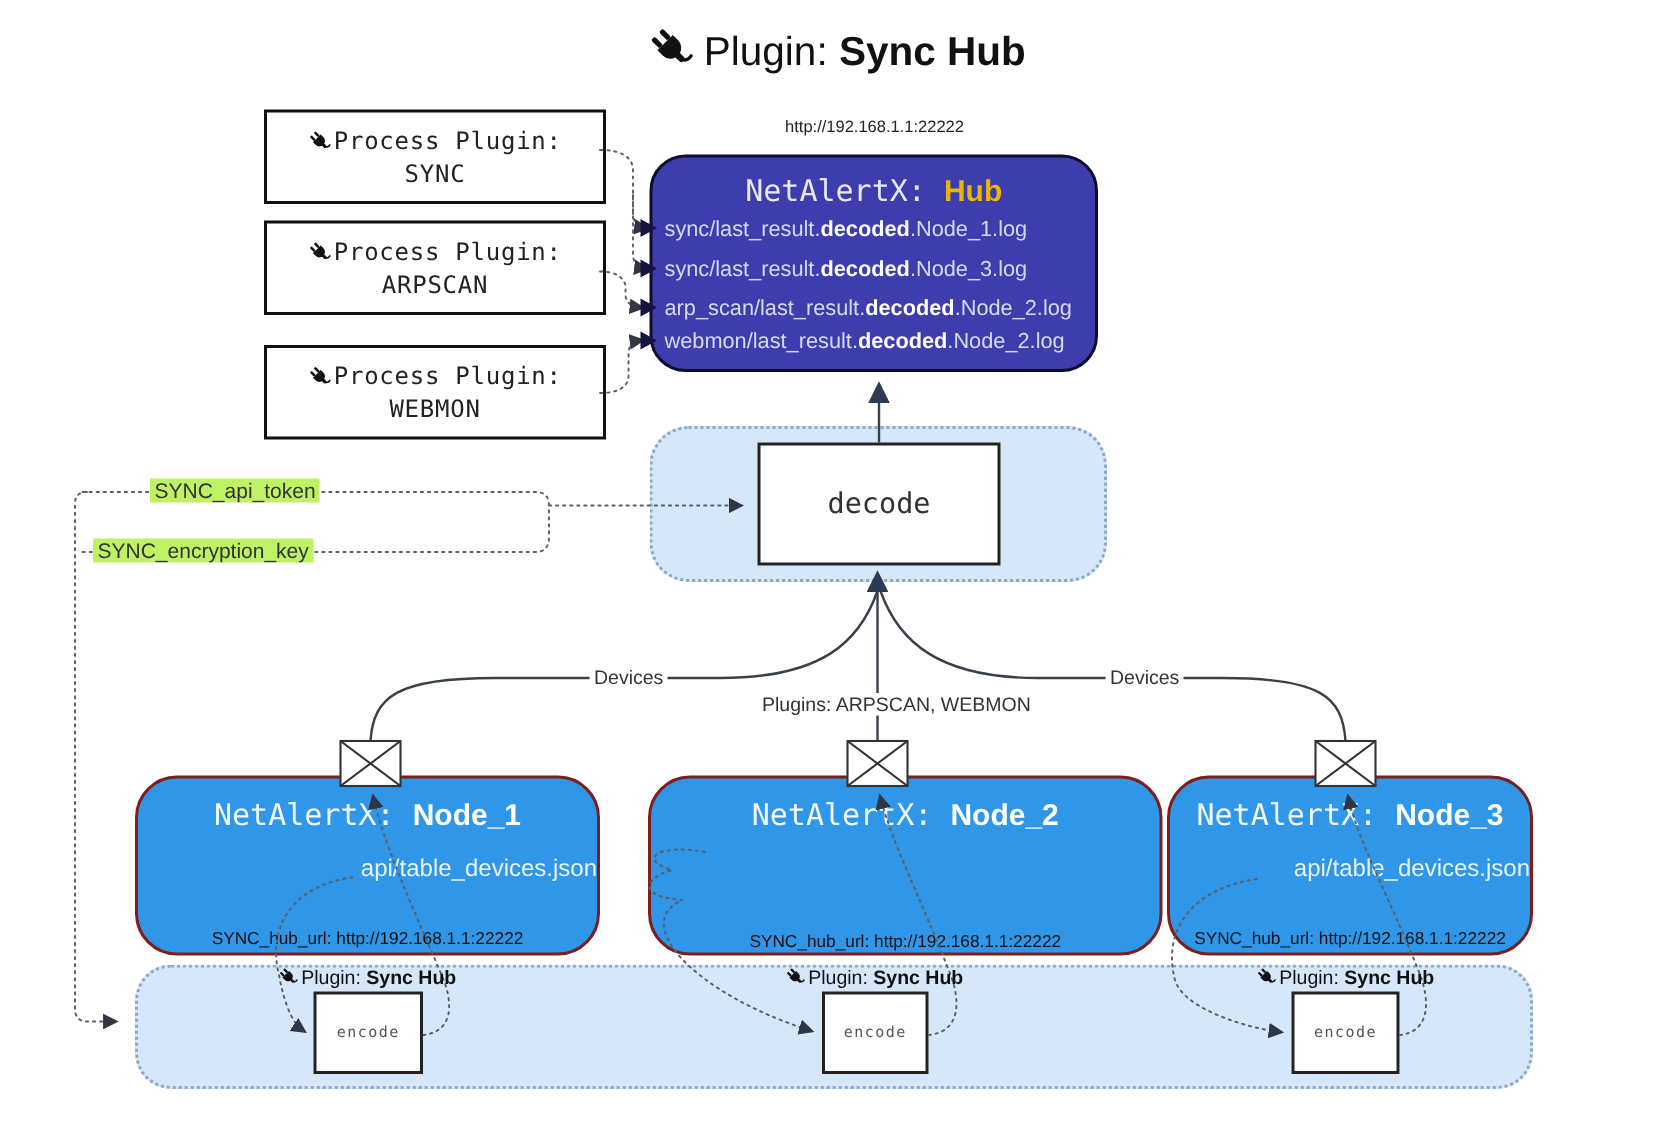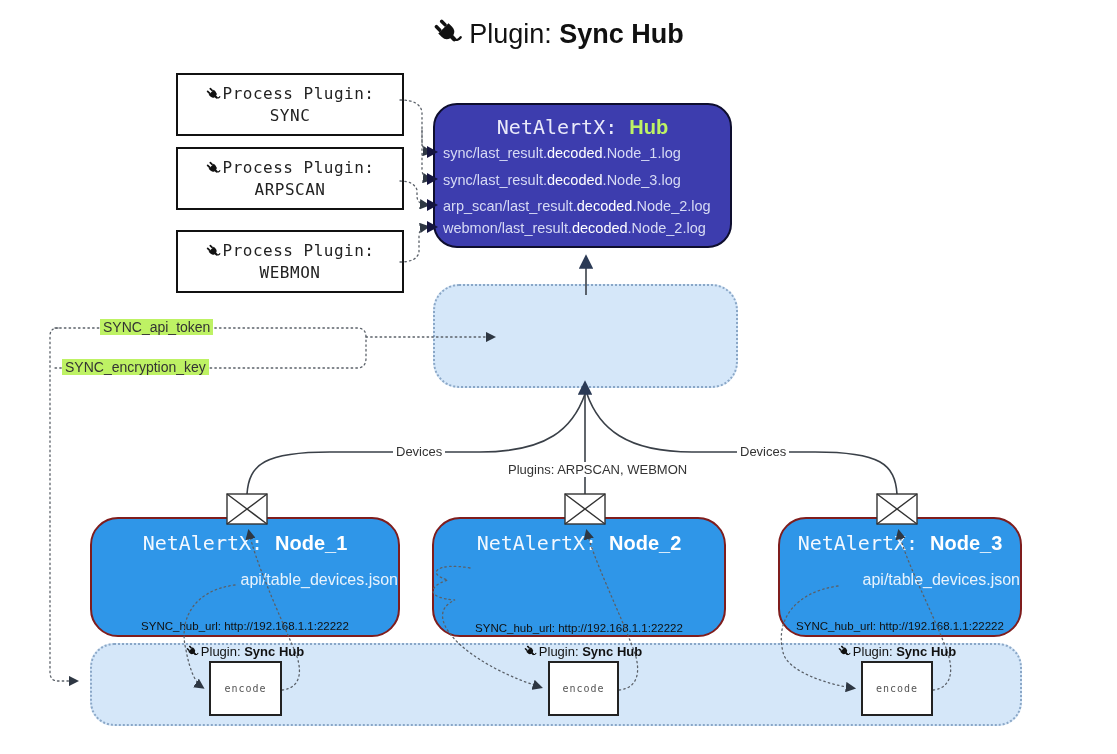--- a/index.html
+++ b/index.html
@@ -14,23 +14,23 @@
   .pbox{left:176px;width:224px;height:59px;background:#fff;border:2px solid #111;
         display:flex;flex-direction:column;align-items:center;justify-content:center;
         font-family:"DejaVu Sans Mono",monospace;font-size:16px;color:#222;letter-spacing:.5px;line-height:1.35;}
   .pbox svg{vertical-align:-3px;margin-right:2px;}
   
   #hub-url{left:433px;width:300px;top:79px;text-align:center;font-size:11px;color:#222;}
   #hub{left:433px;top:103px;width:299px;height:145px;background:#3d3dae;border:2px solid #0e0e2e;
        border-radius:24px;box-sizing:border-box;}
   #hub .hub-title{position:absolute;left:0;right:0;top:10px;text-align:center;font-size:20px;}
   .hub-title .mono-part{font-family:"DejaVu Sans Mono",monospace;color:#e9e9fa;}
-  .hub-title .b{font-weight:700;color:#bef264;font-family:"Liberation Sans",sans-serif;}
+  .hub-title .b{font-weight:700;color:#eab308;font-family:"Liberation Sans",sans-serif;}
   .hub-row{position:absolute;left:8px;right:4px;height:18px;font-size:14.5px;color:#d6daf4;white-space:nowrap;}
-  .hub-row .b{font-weight:400;color:#fff;}
+  .hub-row .b{font-weight:700;color:#fff;}
   
   .panel{background:#d5e7f9;border:2px dotted #8aa7c7;border-radius:26px;box-sizing:border-box;}
   
   .opbox{background:#fff;border:2px solid #222;box-sizing:border-box;display:flex;
          align-items:center;justify-content:center;font-family:"DejaVu Sans Mono",monospace;color:#333;}
   
   .node{top:517px;height:120px;background:#2f96e8;border:2px solid #7f1d1d;border-radius:28px;box-sizing:border-box;}
   .node .node-title{position:absolute;left:0;right:0;top:12px;text-align:center;font-size:20px;white-space:nowrap;}
   .node-title .mono-part{font-family:"DejaVu Sans Mono",monospace;color:#f2f8ff;}
   .node-title .b{font-weight:700;color:#fff;}
@@ -82,39 +82,43 @@
         </svg><span>Process Plugin:</span></div>
     <div>ARPSCAN</div>
   </div>
   <div class="abs pbox z2" style="top:230px;">
     <div><svg width="15" height="15">
           <use href="#plug"></use>
         </svg><span>Process Plugin:</span></div>
     <div>WEBMON</div>
   </div>
 
+  <div id="hub-url" class="abs">http://192.168.1.1:22222</div>
   <div id="hub" class="abs z2">
     <div class="hub-title"><span class="mono-part">NetAlertX: </span><span class="b">Hub</span></div>
     <div class="hub-row" style="top:40px;"><span>sync/last_result.</span><span class="b">decoded</span><span>.Node_1.log</span></div>
     <div class="hub-row" style="top:67px;"><span>sync/last_result.</span><span class="b">decoded</span><span>.Node_3.log</span></div>
     <div class="hub-row" style="top:93px;"><span>arp_scan/last_result.</span><span class="b">decoded</span><span>.Node_2.log</span></div>
     <div class="hub-row" style="top:115px;"><span>webmon/last_result.</span><span class="b">decoded</span><span>.Node_2.log</span></div>
   </div>
 
   <div class="abs panel z1" style="left:433px;top:284px;width:305px;height:104px;"></div>
+  <div class="abs opbox z2" style="left:505px;top:295px;width:162px;height:82px;font-size:19px;">
+      <span>decode</span>
+    </div>
 
   <div class="abs panel z1" style="left:90px;top:643px;width:932px;height:83px;border-radius:24px;"></div>
 
   <div class="abs node z2" style="left:90px;width:310px;">
     <div class="node-title"><span class="mono-part">NetAlertX: </span><span class="b">Node_1</span></div>
     <div class="file" style="top:52px;">api/table_devices.json</div>
     <div class="hub-url" style="top:101px;">SYNC_hub_url: http://192.168.1.1:22222</div>
   </div>
 
-  <div class="abs node z2" style="left:432px;width:294px;">
+  <div class="abs node z2" style="left:432px;width:343px;">
     <div class="node-title"><span class="mono-part">NetAlertX: </span><span class="b">Node_2</span></div>
     <div class="hub-url" style="top:103px;">SYNC_hub_url: http://192.168.1.1:22222</div>
   </div>
 
   <div class="abs node z2" style="left:778px;width:244px;padding-left:36px;">
     <div class="node-title"><span class="mono-part">NetAlertX: </span><span class="b">Node_3</span></div>
     <div class="file" style="top:52px;">api/table_devices.json</div>
     <div class="hub-url" style="top:101px;">SYNC_hub_url: http://192.168.1.1:22222</div>
   </div>
 

